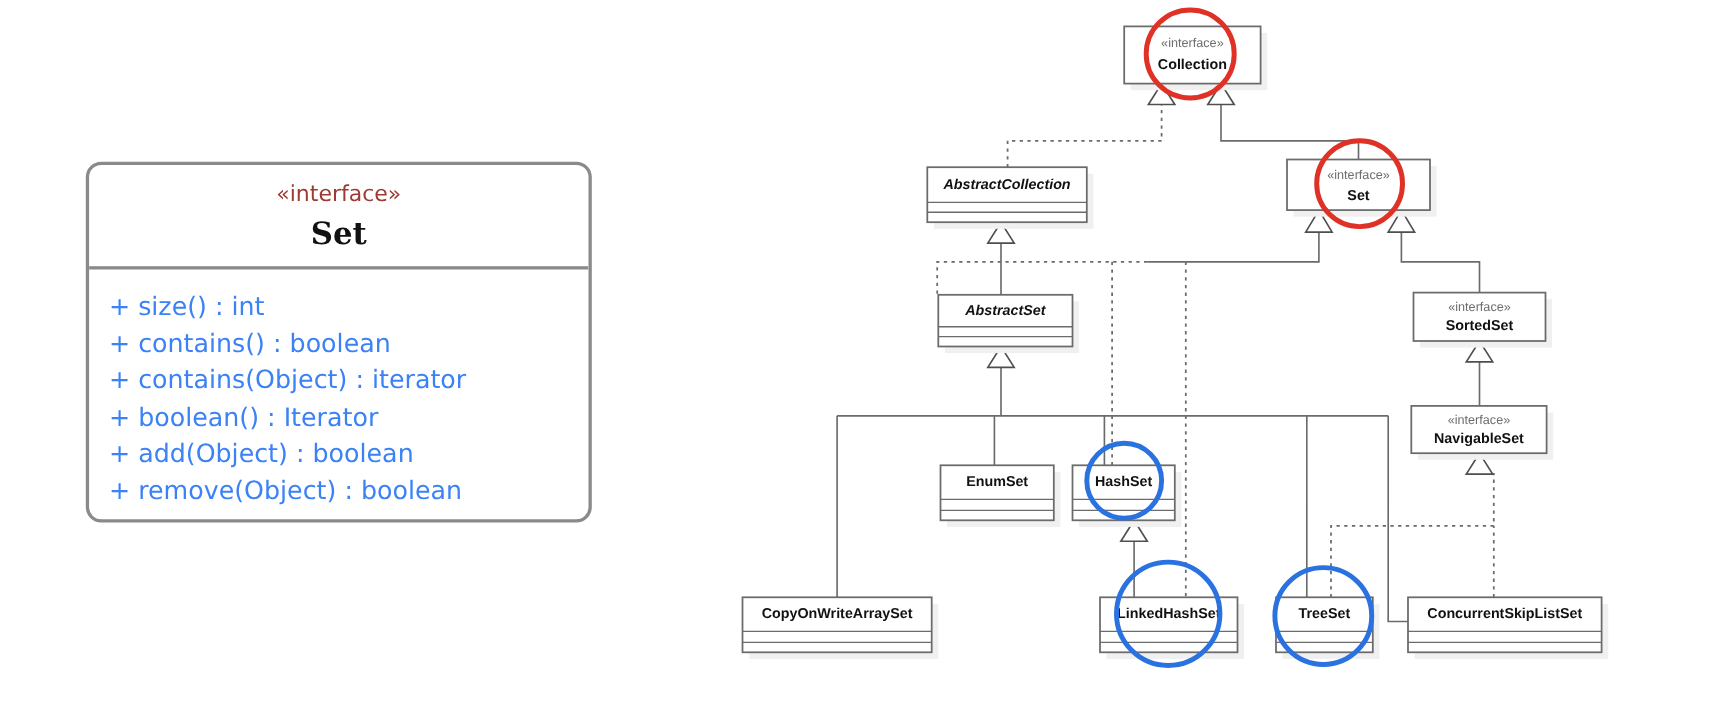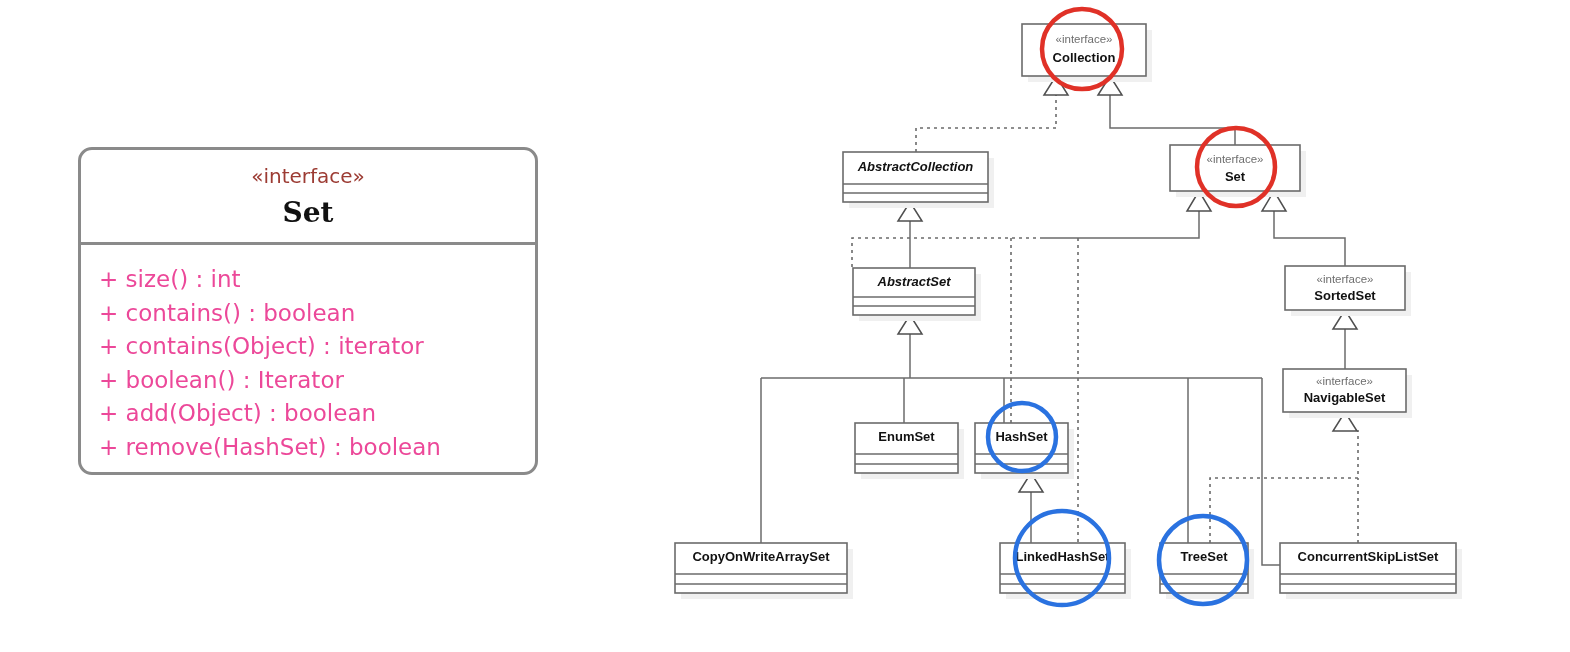--- a/index.html
+++ b/index.html
@@ -52,21 +52,21 @@
     color: #111111;
     line-height: 40px;
     font-family: "DejaVu Serif", serif;
     margin-top: 4px;
   }
   .set-card-body {
     padding: 18px 0 0 18px;
   }
   .set-card-body div {
     font-size: 23px;
-    color: #ec4899;
+    color: #3b82f6;
     line-height: 33.5px;
     font-family: "DejaVu Sans", sans-serif;
     white-space: nowrap;
   }
 
   
   #uml {
     position: absolute;
     left: 0;
     top: 0;
@@ -138,21 +138,21 @@
     <div class="set-card-head">
       <div class="set-card-stereo">«interface»</div>
       <div class="set-card-title">Set</div>
     </div>
     <div class="set-card-body">
       <div>+ size() : int</div>
       <div>+ contains() : boolean</div>
       <div>+ contains(Object) : iterator</div>
       <div>+ boolean() : Iterator</div>
       <div>+ add(Object) : boolean</div>
-      <div>+ remove(HashSet) : boolean</div>
+      <div>+ remove(Object) : boolean</div>
     </div>
   </div>
 
   <svg id="uml" width="1570" height="652">
 
     <g>
 
       <path class="link-dashed" d="M 916 152 L 916 128 L 1056 128 L 1056 95"></path>
 
       <path class="link-solid" d="M 1235 145 L 1235 128 L 1110 128 L 1110 95"></path>

